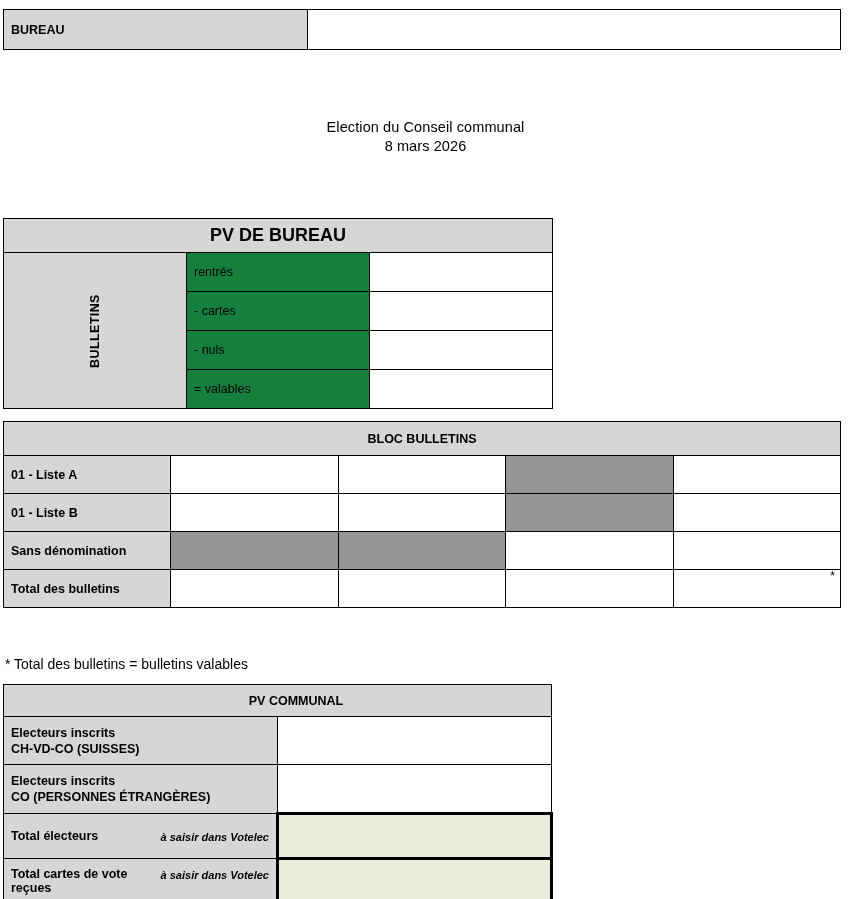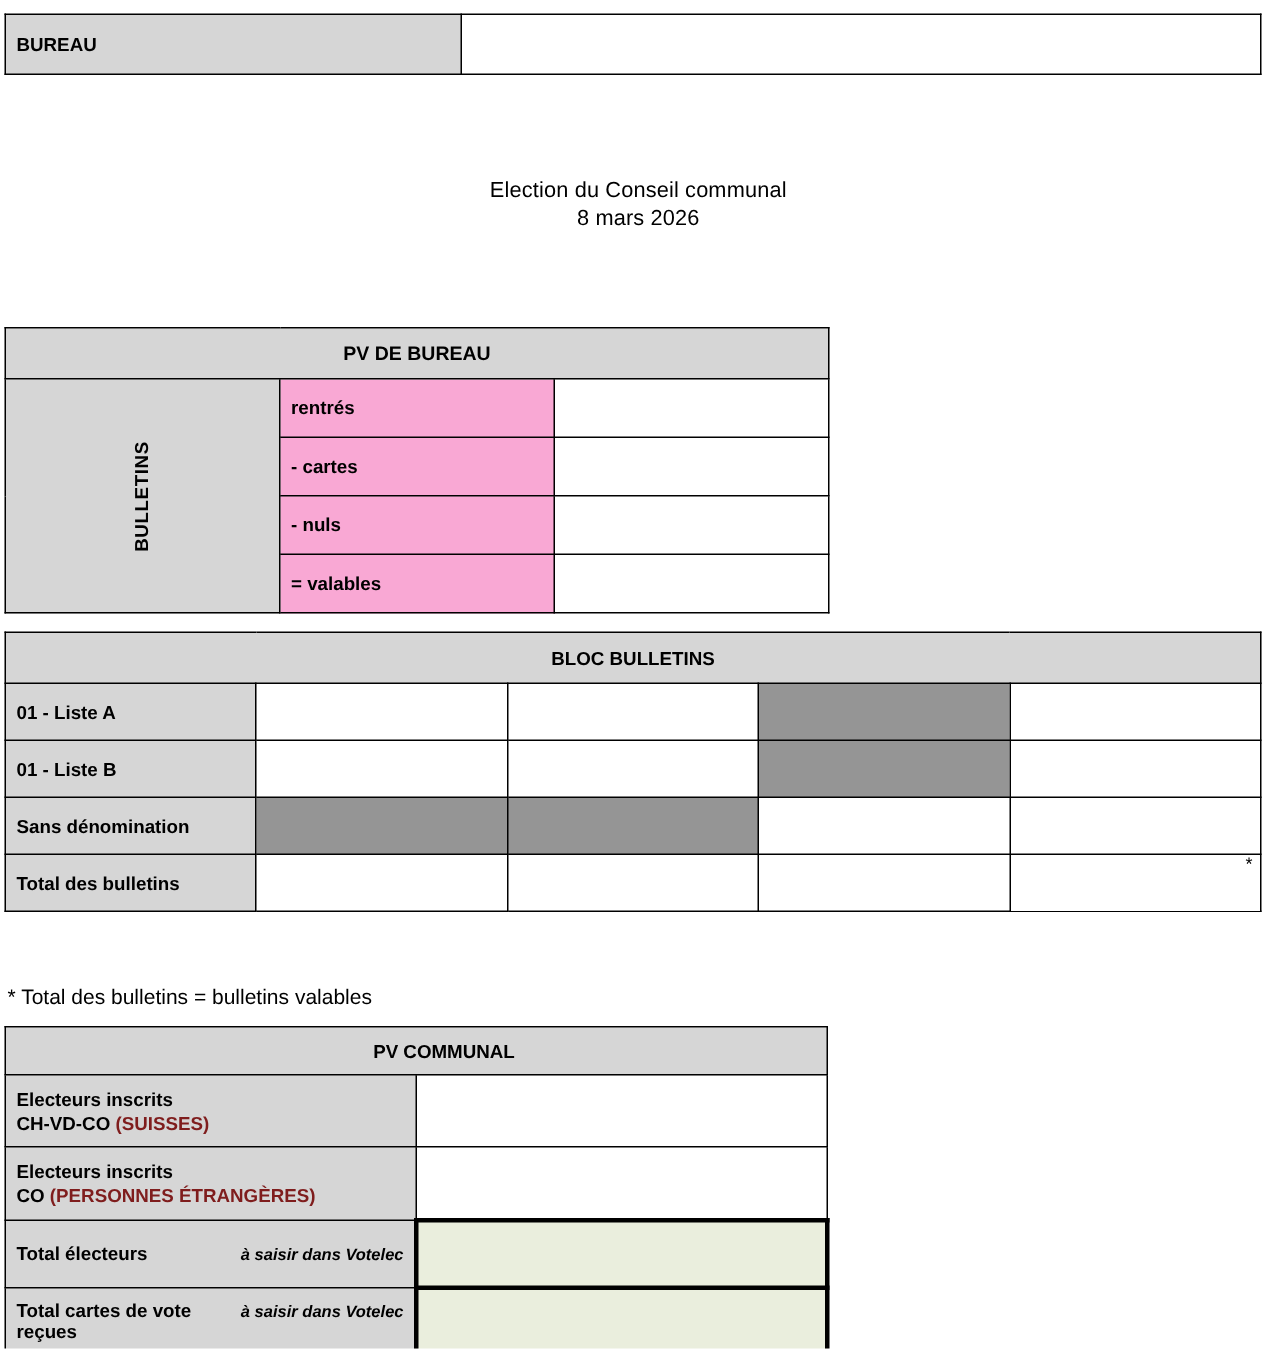--- a/index.html
+++ b/index.html
@@ -48,42 +48,42 @@
     width: 851px;
     text-align: center;
     font-weight: normal;
     font-size: 14.5px;
     line-height: 19px;
     letter-spacing: 0.1px;
   }
 
   
   #pv-bureau-table { left: 3px; top: 218px; width: 550px; }
-  #pv-bureau-table .title-cell { height: 33px; font-size: 13px; }
+  #pv-bureau-table .title-cell { height: 33px; font-size: 18px; }
   #pv-bureau-table .bulletins-cell {
     width: 289px;
     background: #d6d6d6;
     text-align: center;
     vertical-align: middle;
     padding: 0;
   }
   #pv-bureau-table .rot-wrap {
     display: block;
     width: 100%;
     height: 100%;
   }
   #pv-bureau-table .rot-text {
     display: inline-block;
     transform: rotate(-90deg);
     white-space: nowrap;
     font-weight: bold;
     font-size: 12.5px;
     letter-spacing: 0.4px;
   }
-  #pv-bureau-table .sub-lbl { width: 134px; height: 38px; background: #f9a8d4; font-weight: bold; }
+  #pv-bureau-table .sub-lbl { width: 134px; height: 38px; background: #15803d; font-weight: normal; }
   #pv-bureau-table .sub-val { width: 125px; background: #ffffff; }
 
   
   #bloc-bulletins-table { left: 3px; top: 421px; width: 838px; }
   #bloc-bulletins-table .title-cell { height: 33px; font-size: 12.5px; }
   #bloc-bulletins-table .col-liste { width: 289px; }
   #bloc-bulletins-table .col-nm    { width: 134px; }
   #bloc-bulletins-table .col-m     { width: 128px; }
   #bloc-bulletins-table .col-sd    { width: 139px; }
   #bloc-bulletins-table .col-tot   { width: 148px; }
@@ -112,21 +112,21 @@
     font-weight: normal;
   }
 
   
   #pv-communal-table { left: 3px; top: 684px; width: 550px; }
   #pv-communal-table .title-cell { height: 31px; font-size: 12.5px; padding-left: 44px; }
   #pv-communal-table .lbl-col { width: 421px; font-weight: bold; }
   #pv-communal-table .val-col { width: 127px; }
   #pv-communal-table .two-line td { height: 47px; }
   #pv-communal-table .one-line td { height: 42px; }
-  .red { color: #7f1d1d; }
+  .red { color: #000000; }
   .hint {
     float: right;
     font-style: italic;
     font-weight: bold;
     font-size: 11px;
     padding-top: 2px;
   }
   .boxed-val {
     background: #eaeedd !important;
     border: 3px solid #000000 !important;

